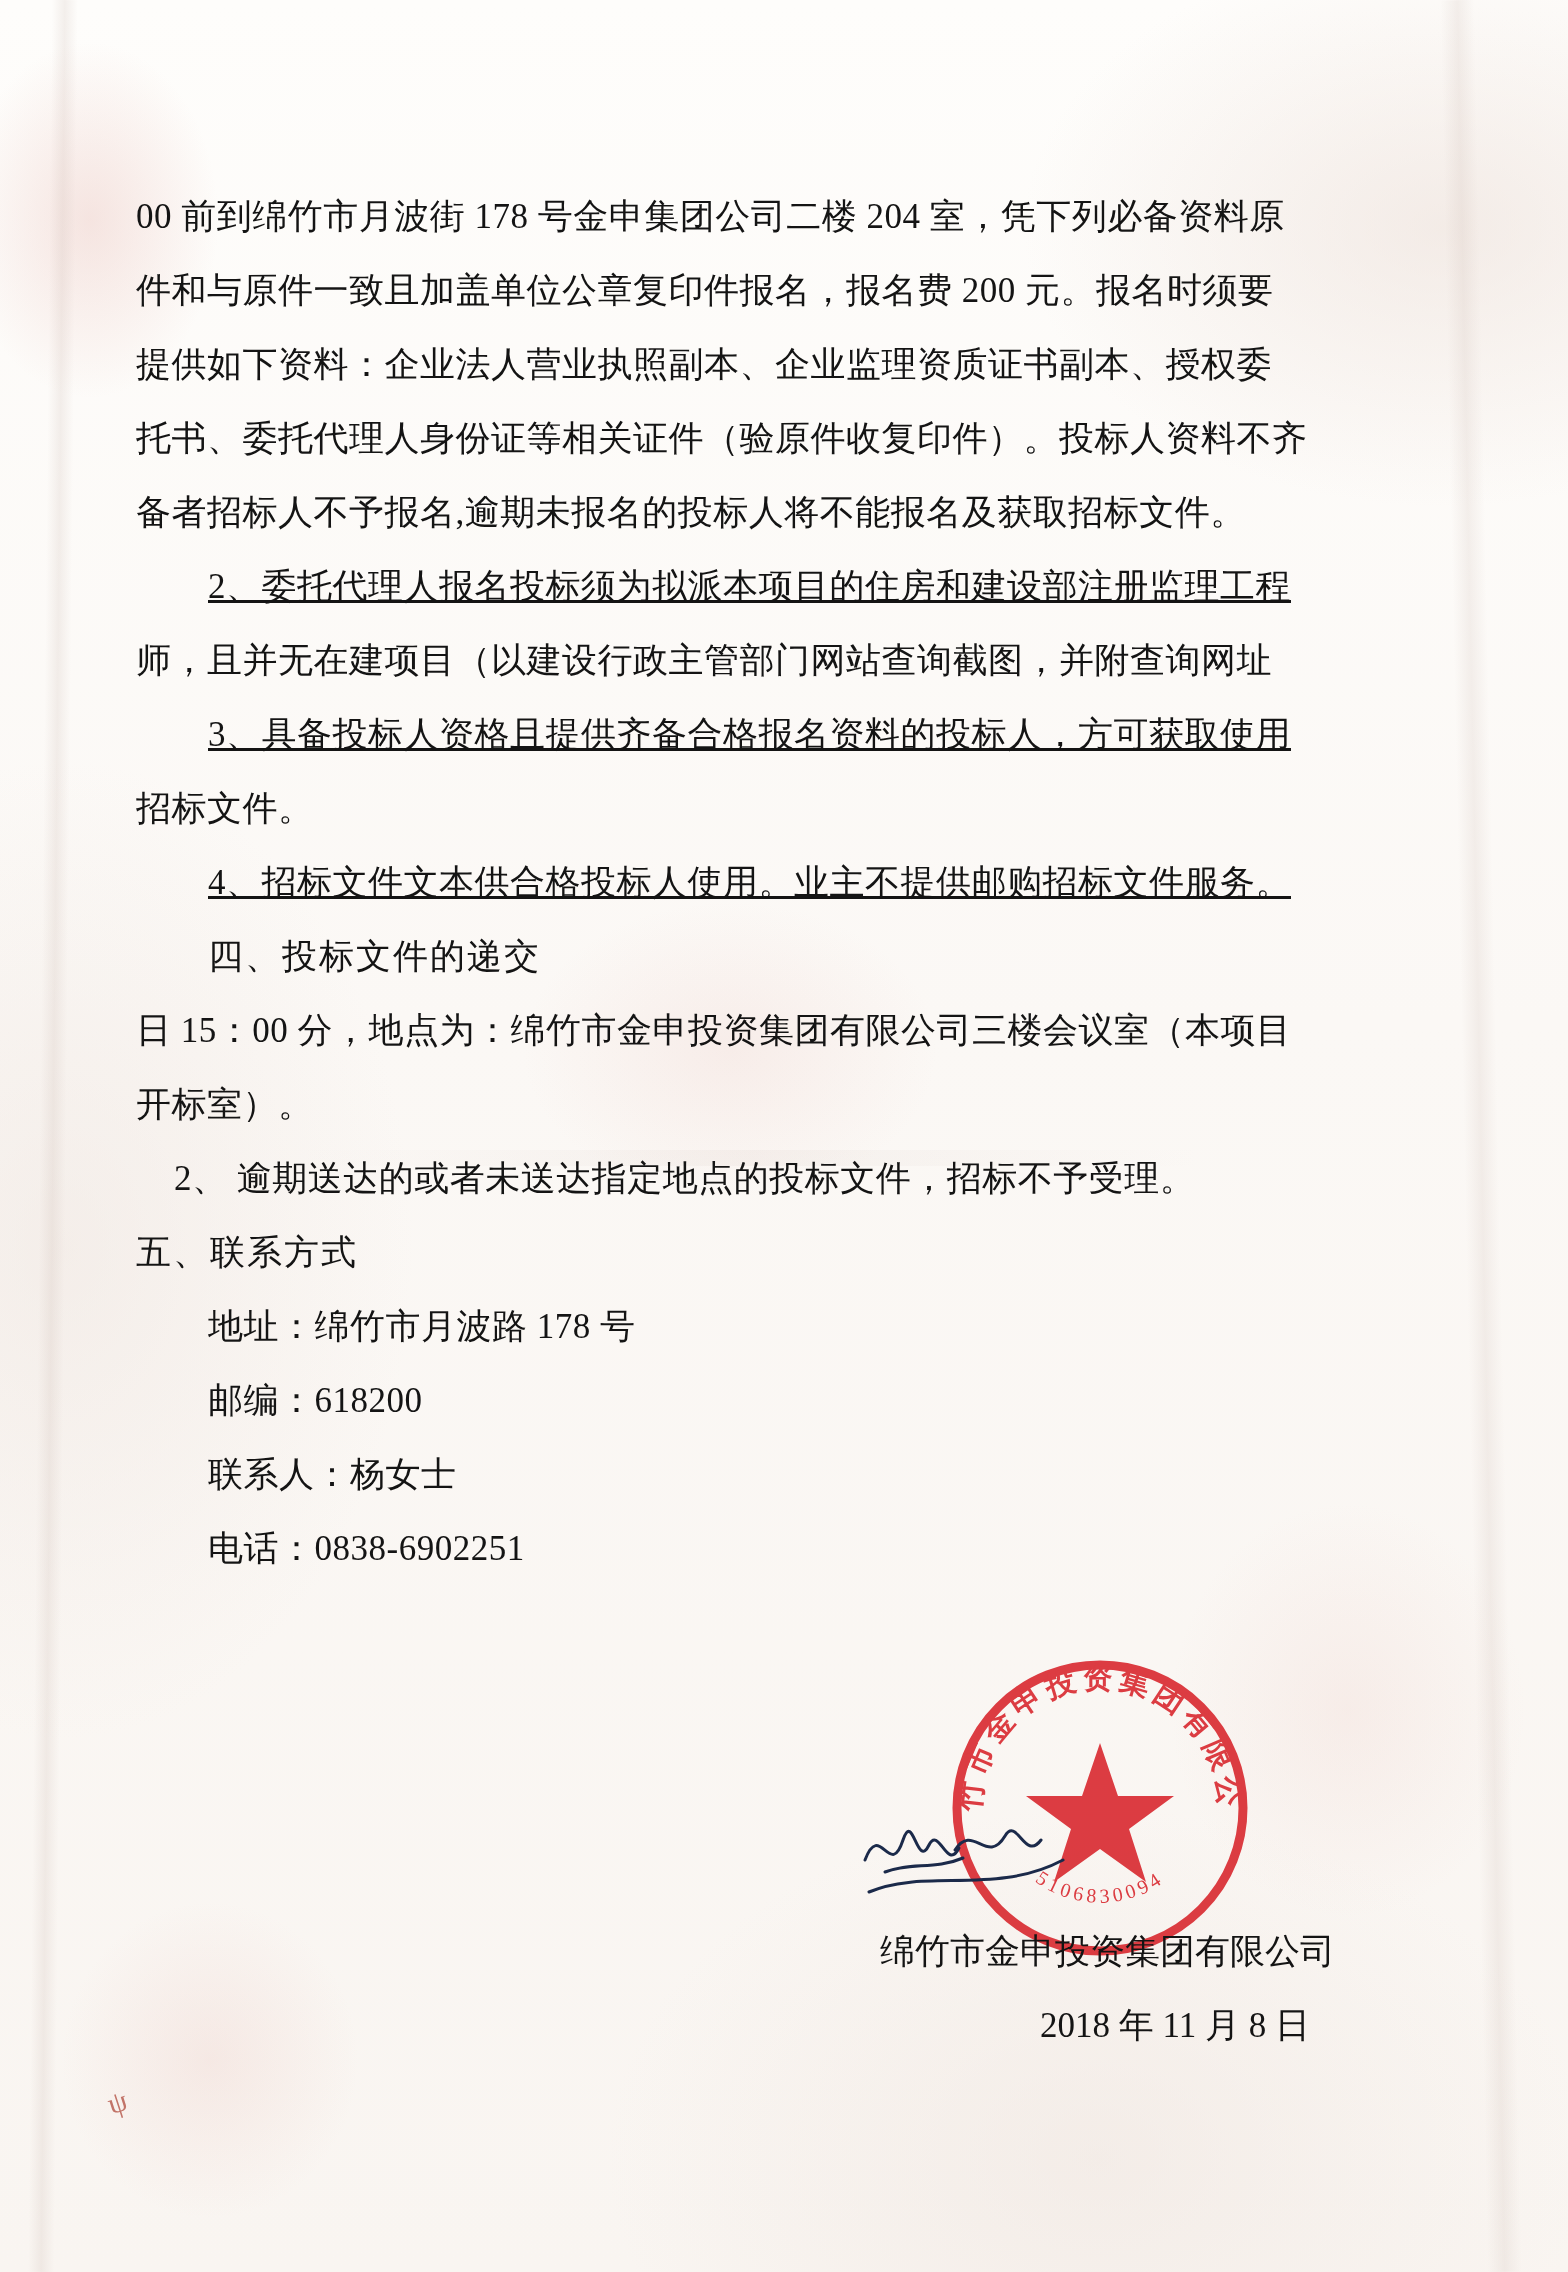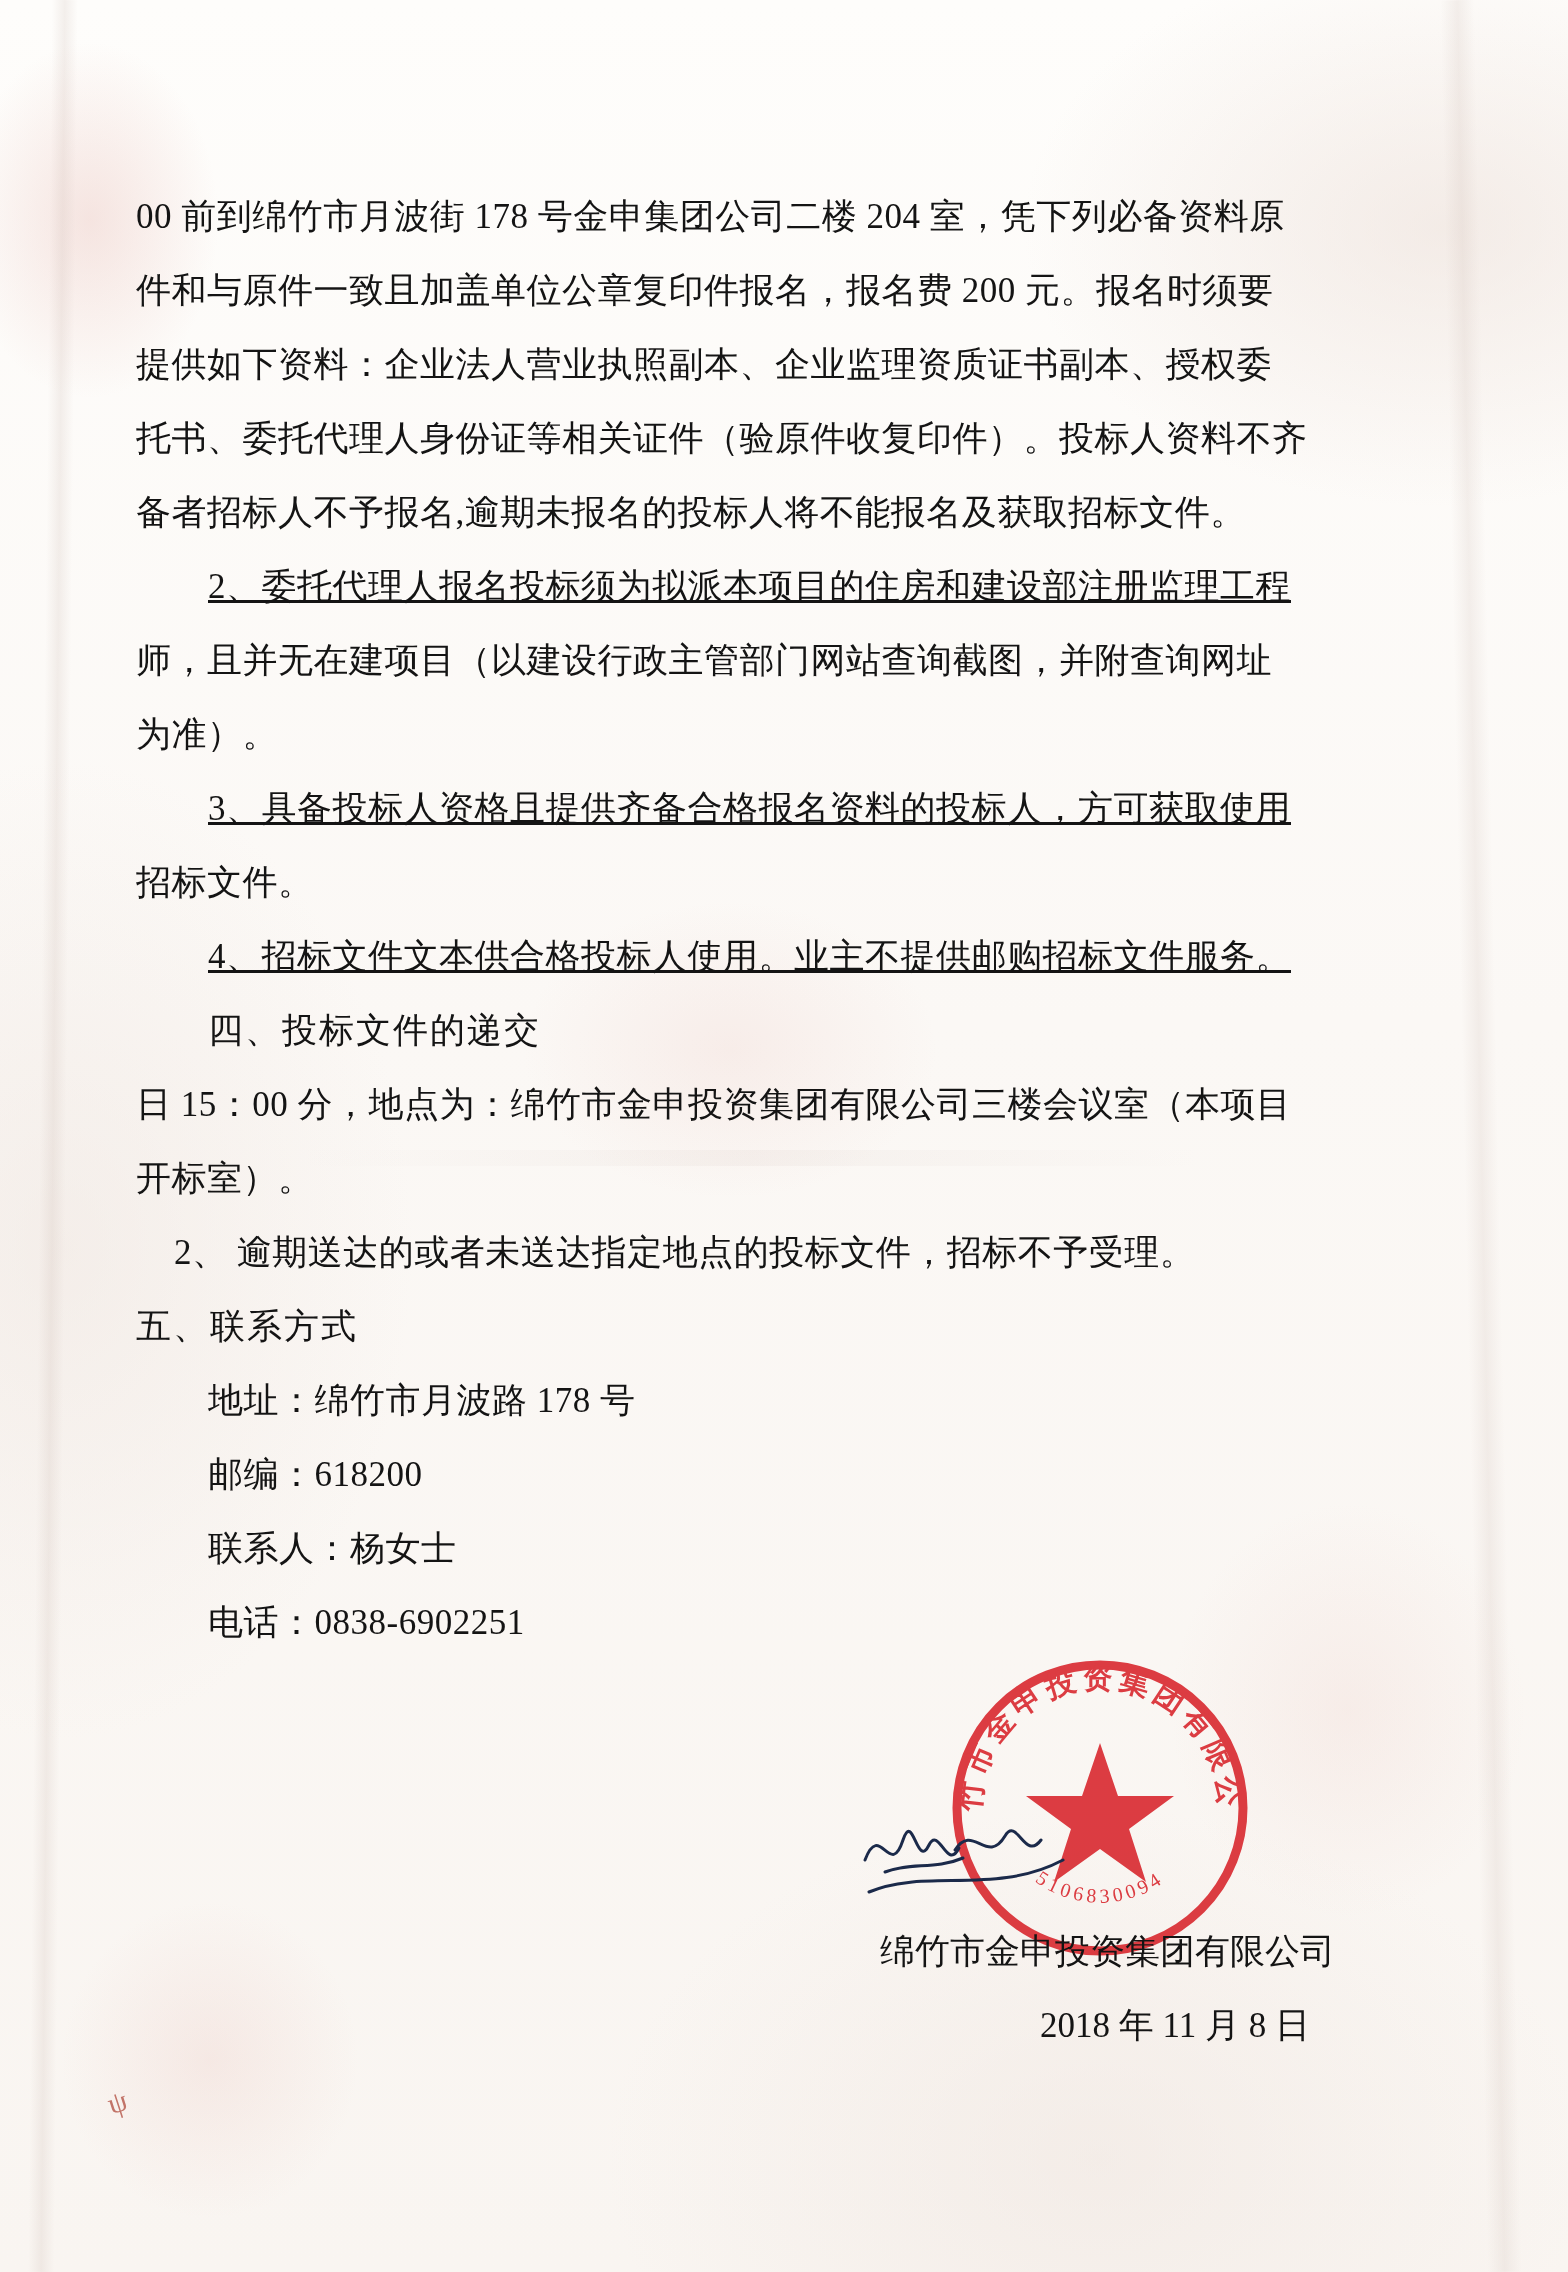--- a/index.html
+++ b/index.html
@@ -129,21 +129,20 @@
   <div class="crease c3"></div>
 
   <div class="content">
     <div class="line">00 前到绵竹市月波街 178 号金申集团公司二楼 204 室，凭下列必备资料原</div>
     <div class="line">件和与原件一致且加盖单位公章复印件报名，报名费 200 元。报名时须要</div>
     <div class="line">提供如下资料：企业法人营业执照副本、企业监理资质证书副本、授权委</div>
     <div class="line">托书、委托代理人身份证等相关证件（验原件收复印件）。投标人资料不齐</div>
     <div class="line">备者招标人不予报名,逾期未报名的投标人将不能报名及获取招标文件。</div>
     <div class="line indent1">2、委托代理人报名投标须为拟派本项目的住房和建设部注册监理工程</div>
     <div class="line">师，且并无在建项目（以建设行政主管部门网站查询截图，并附查询网址</div>
-    <div class="line">为准）。</div>
     <div class="line indent1">3、具备投标人资格且提供齐备合格报名资料的投标人，方可获取使用</div>
     <div class="line">招标文件。</div>
     <div class="line indent1">4、招标文件文本供合格投标人使用。业主不提供邮购招标文件服务。</div>
     <div class="line heading heading-indent">四、投标文件的递交</div>
     <div class="line">日 15：00 分，地点为：绵竹市金申投资集团有限公司三楼会议室（本项目</div>
     <div class="line">开标室）。</div>
     <div class="line indent2">2、 逾期送达的或者未送达指定地点的投标文件，招标不予受理。</div>
     <div class="line heading">五、联系方式</div>
     <div class="line contact-indent">地址：绵竹市月波路 178 号</div>
     <div class="line contact-indent">邮编：618200</div>

